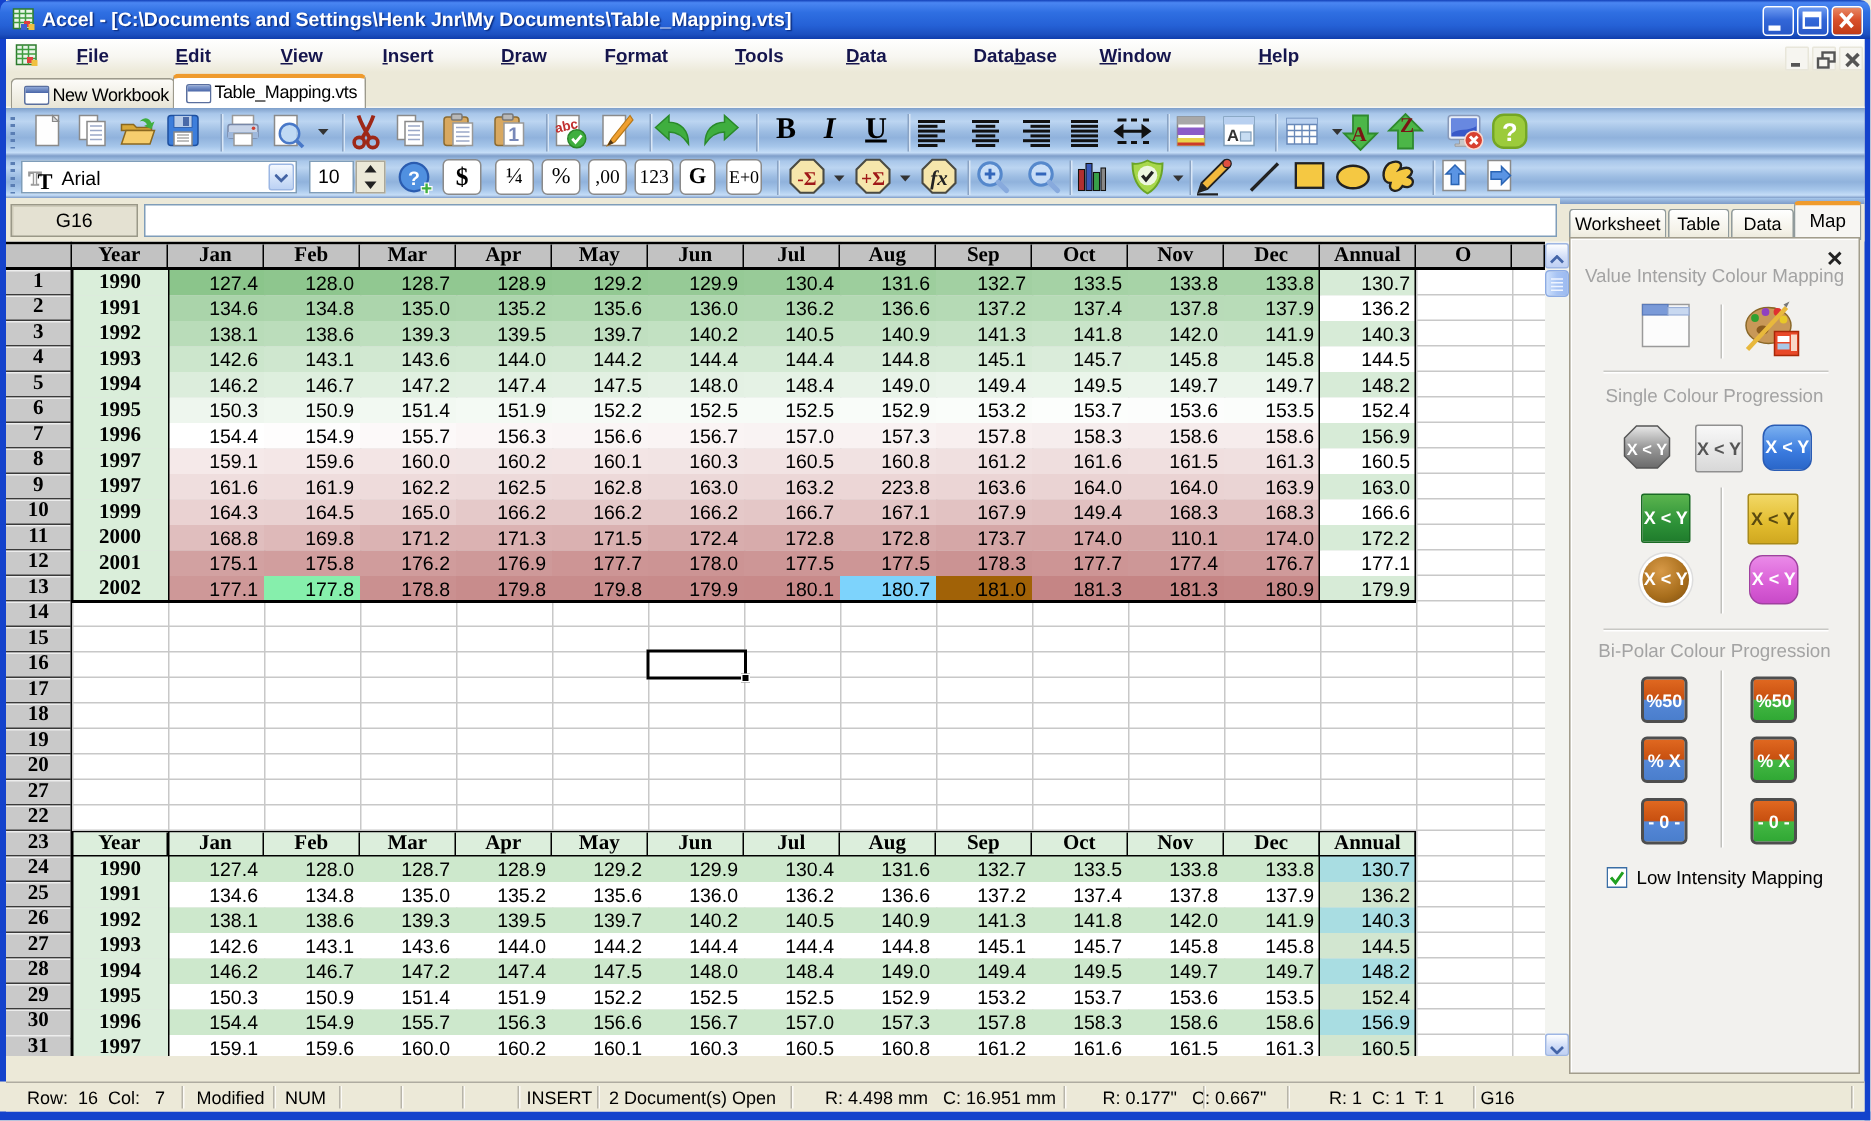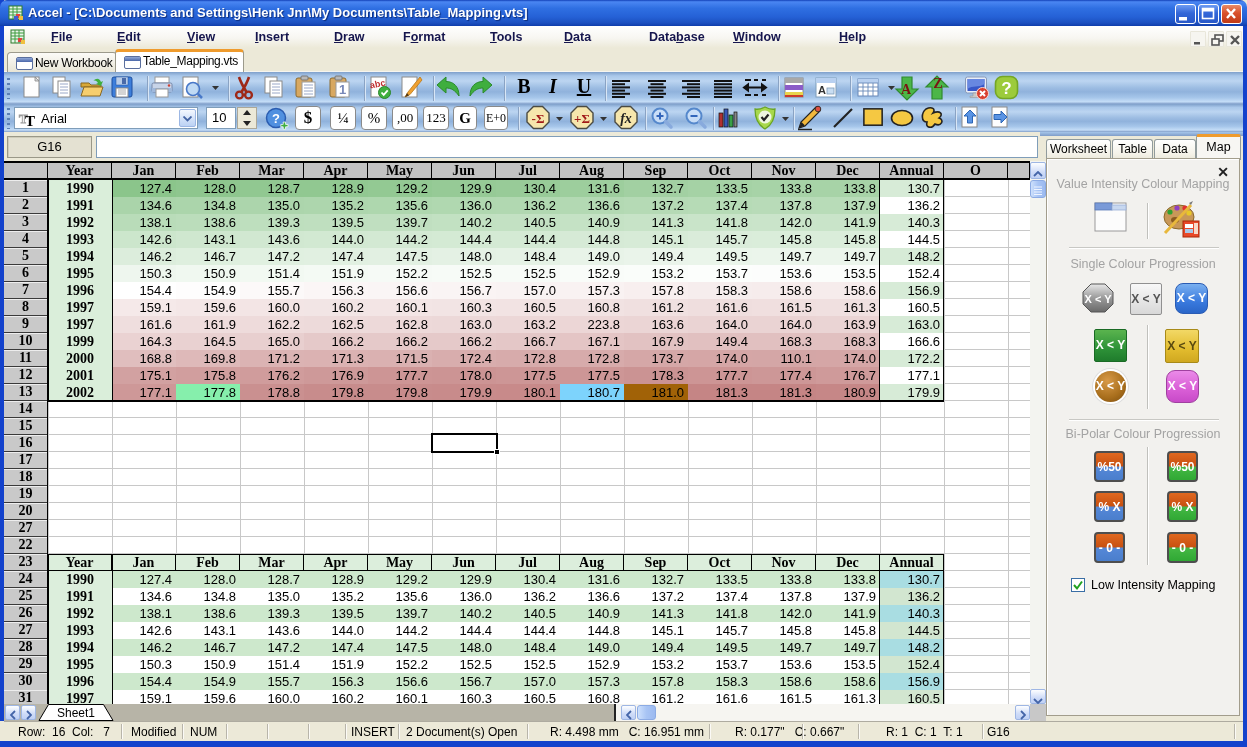--- a/index.html
+++ b/index.html
@@ -924,42 +924,20 @@
       <div class="sbtn" style="left:0px;top:1px;width:16px;height:17px"><svg width="10" height="6" style="margin-top:3px">
           <path d="M1 5 L5 1 L9 5" stroke="#4465a8" stroke-width="1.8" fill="none"></path>
         </svg></div>
       <div class="sthumb" style="left:0px;top:19px;width:16px;height:18px"><svg width="8" height="9" style="margin:4px 0 0 3px">
           <path d="M0 1 h8 M0 3.5 h8 M0 6 h8 M0 8.5 h8" stroke="#eef4ff" stroke-width="1"></path>
         </svg></div>
       <div class="sbtn" style="left:0px;top:528px;width:16px;height:15px"><svg width="10" height="6" style="margin-top:4px">
           <path d="M1 1 L5 5 L9 1" stroke="#4465a8" stroke-width="1.8" fill="none"></path>
         </svg></div>
     </div>
-    <div class="abs" id="hstrip">
-      <div class="abs" style="left:0;top:0;width:612px;height:17px;background:#b7b4a7"></div>
-      <div class="sbtn" style="left:1px;top:1px;width:15px;height:15px"><svg width="6" height="10" style="margin-top:2px">
-          <path d="M5 1 L1 5 L5 9" stroke="#4465a8" stroke-width="1.8" fill="none"></path>
-        </svg></div>
-      <div class="sbtn" style="left:17px;top:1px;width:15px;height:15px"><svg width="6" height="10" style="margin-top:2px">
-          <path d="M1 1 L5 5 L1 9" stroke="#4465a8" stroke-width="1.8" fill="none"></path>
-        </svg></div>
-      <svg class="abs" style="left:34px;top:0" width="76" height="17">
-        <path d="M10.5 0.5 L65.5 0.5 L75 16.5 L1 16.5 Z" fill="#fff" stroke="#000" stroke-width="1"></path>
-        <text x="38" y="13" font-size="12" text-anchor="middle" fill="#000">Sheet1</text>
-      </svg>
-      <div class="abs" style="left:610px;top:0;width:2px;height:17px;background:#222"></div>
-      <div class="sbtn" style="left:617px;top:1px;width:15px;height:15px"><svg width="6" height="10" style="margin-top:2px">
-          <path d="M5 1 L1 5 L5 9" stroke="#4465a8" stroke-width="1.8" fill="none"></path>
-        </svg></div>
-      <div class="sthumb" style="left:633px;top:1px;width:19px;height:15px"></div>
-      <div class="sbtn" style="left:1011px;top:1px;width:15px;height:15px"><svg width="6" height="10" style="margin-top:2px">
-          <path d="M1 1 L5 5 L1 9" stroke="#4465a8" stroke-width="1.8" fill="none"></path>
-        </svg></div>
-      <div class="abs" style="left:1026px;top:0px;width:16px;height:17px;background:#c8c8c8"></div>
-    </div>
     <div class="abs" id="status">
       <div class="st" style="left:14px">Row:&nbsp; 16&nbsp;&nbsp;Col:&nbsp;&nbsp;&nbsp;7</div>
       <div class="st" style="left:127px">Modified</div>
       <div class="st" style="left:186px">NUM</div>
       <div class="st" style="left:347px">INSERT</div>
       <div class="st" style="left:402px">2 Document(s) Open</div>
       <div class="st" style="left:546px">R: 4.498 mm&nbsp;&nbsp;&nbsp;C: 16.951 mm</div>
       <div class="st" style="left:731px">R: 0.177"&nbsp;&nbsp;&nbsp;C: 0.667"</div>
       <div class="st" style="left:882px">R: 1&nbsp;&nbsp;C: 1&nbsp;&nbsp;T: 1</div>
       <div class="st" style="left:983px">G16</div>

